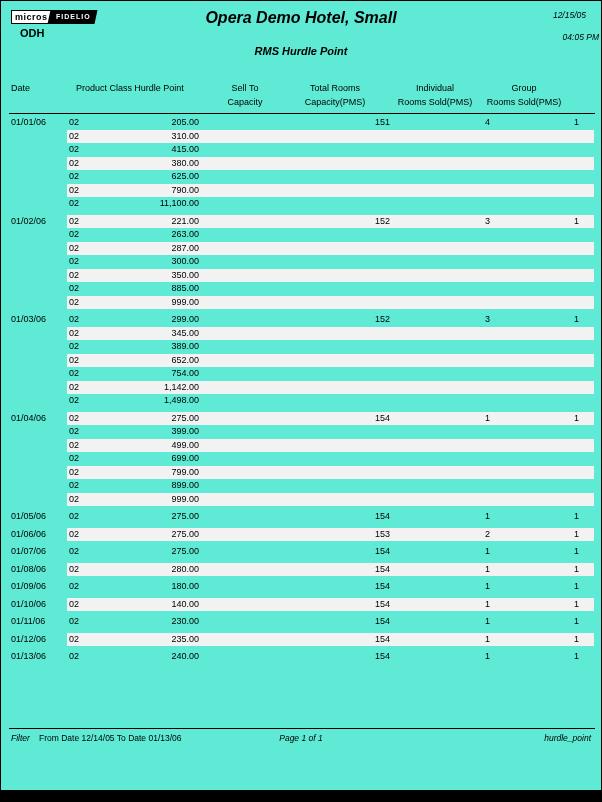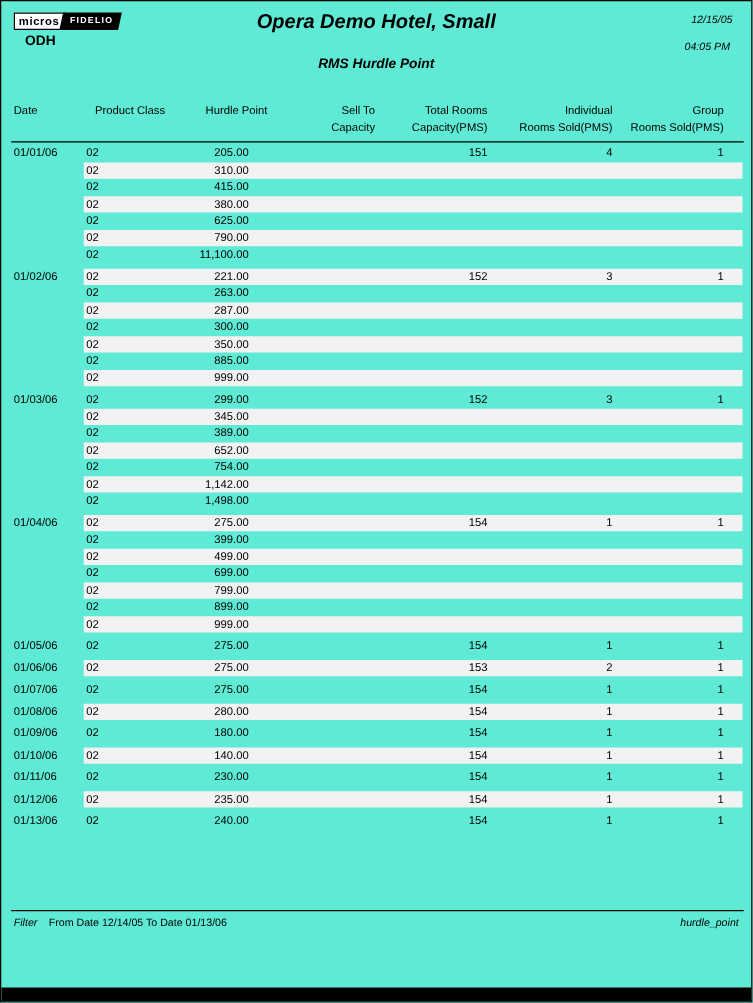--- a/index.html
+++ b/index.html
@@ -33,24 +33,24 @@
   .hotel-code { position:absolute; left:19px; top:26px; font-weight:bold; font-size:11px; }
   .rpt-title {
     position:absolute; left:0; right:0; top:8px; text-align:center;
     font-weight:bold; font-style:italic; font-size:16px;
   }
   .rpt-subtitle {
     position:absolute; left:0; right:0; top:44px; text-align:center;
     font-weight:bold; font-style:italic; font-size:11px;
   }
   .print-date { position:absolute; right:15px; top:9px;  font-style:italic; font-size:8.5px; }
-  .print-time { position:absolute; right:17px; top:31px; font-style:italic; font-size:8.5px; }
+  .print-time { position:absolute; right:2px; top:31px; font-style:italic; font-size:8.5px; }
   
   .col-hdrs { position:absolute; left:0; top:82px; width:600px; height:30px; font-size:9px; }
-  .col-hdrs .h { position:absolute; white-space:nowrap; }
+  .col-hdrs .h { position:absolute; white-space:nowrap;text-align:center; }
   .line1 { top:0; }
   .line2 { top:14px; }
   .h-right { text-align:right; }
   .hdr-rule {
     position:absolute; left:8px; width:586px; top:112px;
     border-top:1.5px solid #000000;
   }
   
   .tbl { position:absolute; left:0; top:115px; width:600px; }
   .grp-spacer { height:4px; }
@@ -355,17 +355,18 @@
         <span class="cell c-tr c-right">154</span>
         <span class="cell c-ind c-right">1</span>
         <span class="cell c-grp c-right">1</span>
       </div>
     </div>
 
   <div class="ftr-rule"></div>
   <div class="ftr">
     <span class="ftr-filter-label">Filter</span>
     <span class="ftr-filter-value">From Date 12/14/05  To Date 01/13/06</span>
+    <span class="ftr-page">Page 1 of 1</span>
     <span class="ftr-name">hurdle_point</span>
   </div>
 
   <div class="bottom-bar"></div>
 </div>
 
 </body></html>

